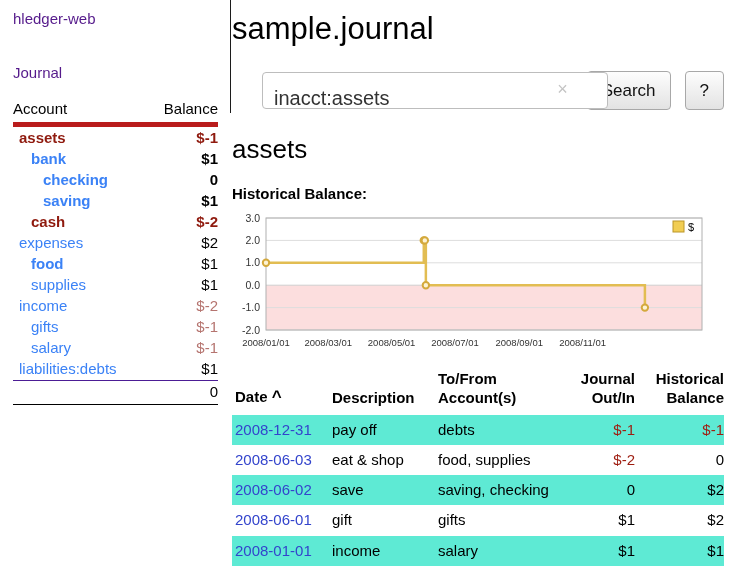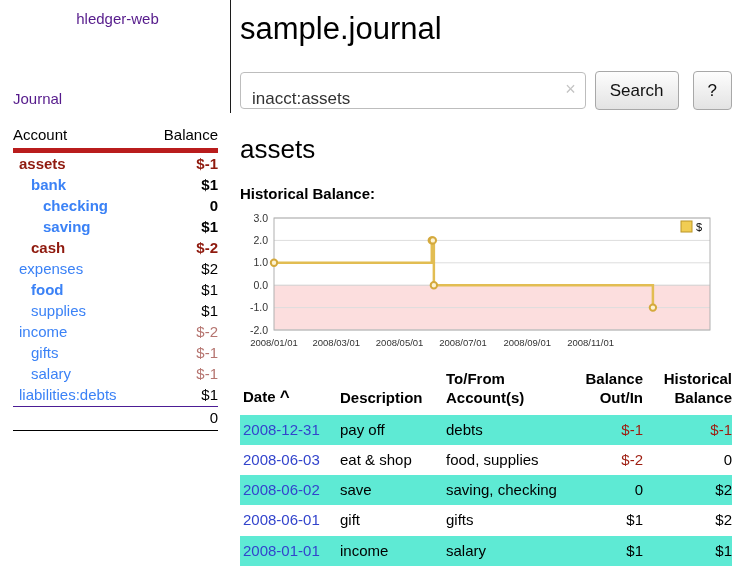--- a/index.html
+++ b/index.html
@@ -3,43 +3,43 @@
 <meta charset="utf-8">
 <style>
   * { box-sizing: border-box; }
   html,body { margin:0; padding:0; background:#fff; }
   body { font-family:"Liberation Sans", sans-serif; color:#000; }
   .app { position:relative; width:742px; height:582px; background:#fff; overflow:hidden; }
 
   
   .sidebar { position:absolute; left:0; top:0; width:232px; padding:10px 10px 0 13px; }
   .vline { position:absolute; left:230px; top:0; width:1px; height:113px; background:#1c1c1c; }
-  .brand { color:#551a8b; font-size:15px; margin-bottom:63px;text-align:center; }
+  .brand { color:#551a8b; font-size:15px; margin-bottom:37px; }
   .journal-link { display:block; color:#551a8b; font-size:15px; text-decoration:none; margin-bottom:17px; }
   table.accounts { width:205px; border-collapse:collapse; font-size:15px; }
   table.accounts thead th { font-weight:400; text-align:left; padding:2px 0 5px 0; border-bottom:5px solid #b91c1c; }
   table.accounts thead th.bal-h { text-align:right; }
   table.accounts td { padding:2px 0; }
   table.accounts td.bal { text-align:right; white-space:nowrap; }
   table.accounts tbody tr:last-child td { border-bottom:1px solid #4c1d95; padding-bottom:3px; }
   table.accounts tfoot td { text-align:right; padding:2px 0 4px 0; border-bottom:1px solid #000; }
   a.acct { display:block; text-decoration:none; }
   .emph { font-weight:bold; }
   .c-purple { color:#3b82f6; }
   .c-red { color:#8f1a0e; }
   .b-black {}
   .b-red { color:#8f1a0e; }
   .b-muted { color:#b5746f; }
 
   
-  .main { position:absolute; left:240px; top:0; width:492px; }
+  .main { position:absolute; left:232px; top:0; width:492px; }
   h1.page-title { font-size:31px; font-weight:400; margin:11px 0 24px 0; }
   .search-row { display:flex; align-items:center; margin-bottom:24px; }
   .search-box { position:relative; width:352px; }
-  .search-box input { width:100%; height:37px; border:1px solid #bdbdbd; border-radius:4px; font-size:17px; padding:16px 30px 0 11px; color:#333; font-family:inherit; outline:none; }
+  .search-box input { width:100%; height:37px; border:1px solid #bdbdbd; border-radius:4px; font-size:20px; padding:16px 30px 0 11px; color:#333; font-family:inherit; outline:none;margin-left:30px; }
   .clear-icon { position:absolute; right:10px; top:8px; color:#c4c4c4; font-size:18px; line-height:18px; cursor:pointer; }
   button.btn { height:39px; padding:0 14px; font-size:17px; font-family:inherit; color:#111;
                border:1px solid #a8a8a8; border-radius:4px; background:linear-gradient(#fdfdfd,#e3e3e3); cursor:pointer; }
   .btn-search { margin-left:9px; }
   .btn-help { margin-left:14px; }
   h2.account-heading { font-size:26px; font-weight:400; margin:0 0 20px 0; }
   .chart-label { font-weight:bold; font-size:15px; margin:0 0 8px 0; }
   .chart-wrap { margin-bottom:12px; }
 
   table.register { border-collapse:collapse; font-size:15px; width:492px; margin-top:8px; table-layout:fixed; }
@@ -205,21 +205,21 @@
           <col style="width:106px">
           <col style="width:124px">
           <col style="width:76px">
           <col style="width:89px">
         </colgroup>
       <thead>
         <tr>
           <th><span>Date</span> <span class="sort-caret">^</span></th>
           <th>Description</th>
           <th>To/From Account(s)</th>
-          <th class="num">Balance Out/In</th>
+          <th class="num">Journal Out/In</th>
           <th class="num">Historical Balance</th>
         </tr>
       </thead>
       <tbody id="register-body">
           <tr class="stripe">
             <td class="date"><a href="#">2008-12-31</a></td>
             <td>pay off</td>
             <td>debts</td>
             <td class="num neg">$-1</td>
             <td class="num neg">$-1</td>

